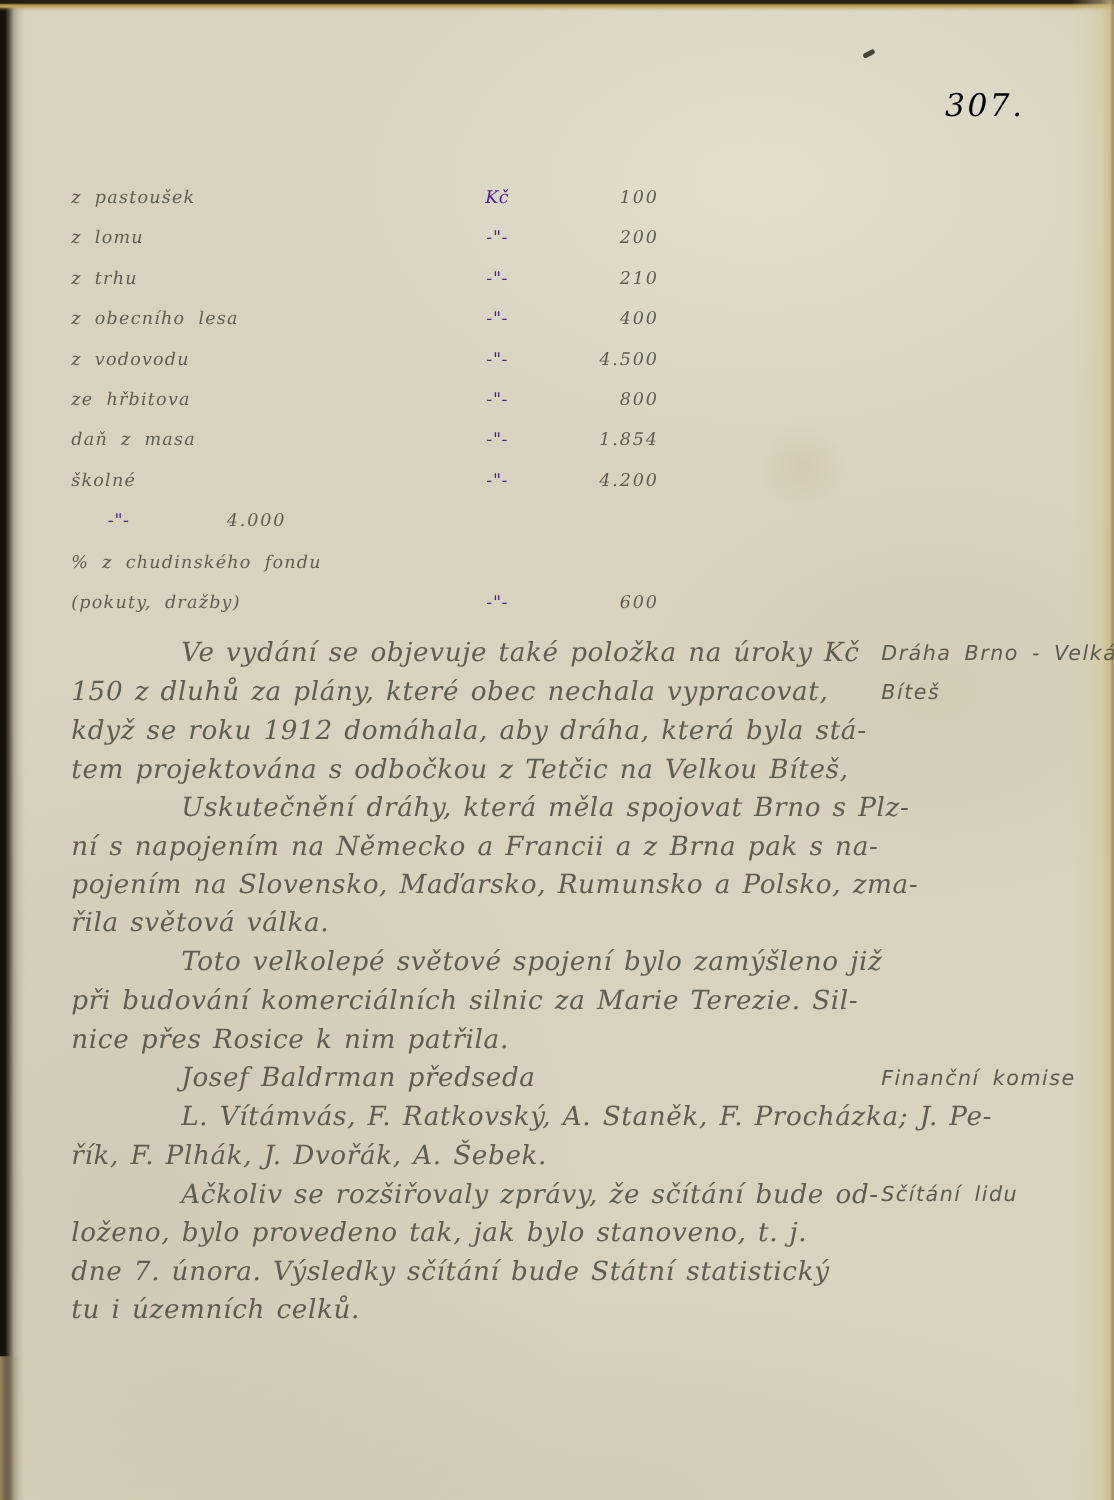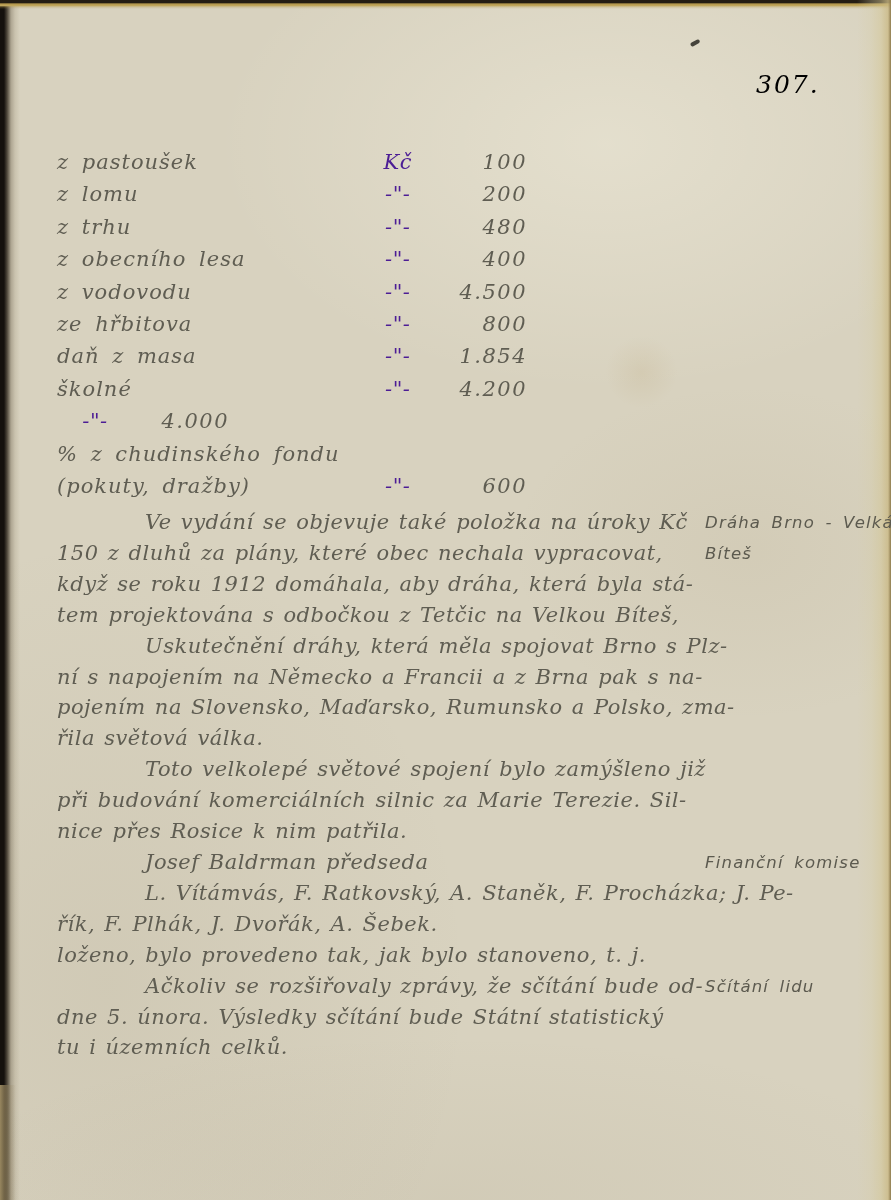--- a/index.html
+++ b/index.html
@@ -43,21 +43,21 @@
   .hand{
     font-family:"DejaVu Serif", serif;font-style:italic;
     color:#5f5d52;letter-spacing:.5px;
   }
   .page-number{
     position:absolute;top:70px;left:756px;
     font-size:25px;color:#000000;letter-spacing:2px;
   }
 
   .ledger{position:absolute;top:150px;left:57px;width:470px;}
-  .ledger-row{display:flex;align-items:baseline;height:32.4px;font-size:21px;}
+  .ledger-row{display:flex;align-items:baseline;height:32.4px;font-size:14px;}
   .ledger-label{width:318px;white-space:nowrap;word-spacing:5px;letter-spacing:1px;}
   .ledger-unit{width:76px;text-align:center;color:#4c1d95;}
   .ledger-amount{width:74px;text-align:right;letter-spacing:1.5px;margin-left:22px;}
 
   .body-text{position:absolute;top:507px;left:57px;width:660px;}
   .body-line{position:relative;line-height:30.9px;font-size:21px;white-space:nowrap;word-spacing:2px;}
   .body-line.indent{padding-left:88px;}
   .margin-note{
     position:absolute;left:648px;top:1px;white-space:nowrap;width:200px;
     font-family:"DejaVu Sans", sans-serif;font-style:italic;
@@ -85,21 +85,21 @@
       <span class="ledger-amount hand">100</span>
     </div>
     <div class="ledger-row">
       <span class="ledger-label hand">z lomu</span>
       <span class="ledger-unit hand">-"-</span>
       <span class="ledger-amount hand">200</span>
     </div>
     <div class="ledger-row">
       <span class="ledger-label hand">z trhu</span>
       <span class="ledger-unit hand">-"-</span>
-      <span class="ledger-amount hand">480</span>
+      <span class="ledger-amount hand">210</span>
     </div>
     <div class="ledger-row">
       <span class="ledger-label hand">z obecního lesa</span>
       <span class="ledger-unit hand">-"-</span>
       <span class="ledger-amount hand">400</span>
     </div>
     <div class="ledger-row">
       <span class="ledger-label hand">z vodovodu</span>
       <span class="ledger-unit hand">-"-</span>
       <span class="ledger-amount hand">4.500</span>
@@ -186,29 +186,29 @@
       <span class="margin-note">Finanční komise</span>
     </div>
     <div class="body-line hand indent">
       <span>L. Vítámvás, F. Ratkovský, A. Staněk, F. Procházka; J. Pe-</span>
       
     </div>
     <div class="body-line hand">
       <span>řík, F. Plhák, J. Dvořák, A. Šebek.</span>
       
     </div>
-    <div class="body-line hand">
-      <span>loženo, bylo provedeno tak, jak bylo stanoveno, t. j.</span>
-      
-    </div>
     <div class="body-line hand indent">
       <span>Ačkoliv se rozšiřovaly zprávy, že sčítání bude od-</span>
       <span class="margin-note">Sčítání lidu</span>
     </div>
     <div class="body-line hand">
-      <span>dne 5. února. Výsledky sčítání bude Státní statistický</span>
+      <span>loženo, bylo provedeno tak, jak bylo stanoveno, t. j.</span>
+      
+    </div>
+    <div class="body-line hand">
+      <span>dne 7. února. Výsledky sčítání bude Státní statistický</span>
       
     </div>
     <div class="body-line hand">
       <span>tu i územních celků.</span>
       
     </div>
   </div>
 
 </body></html>

